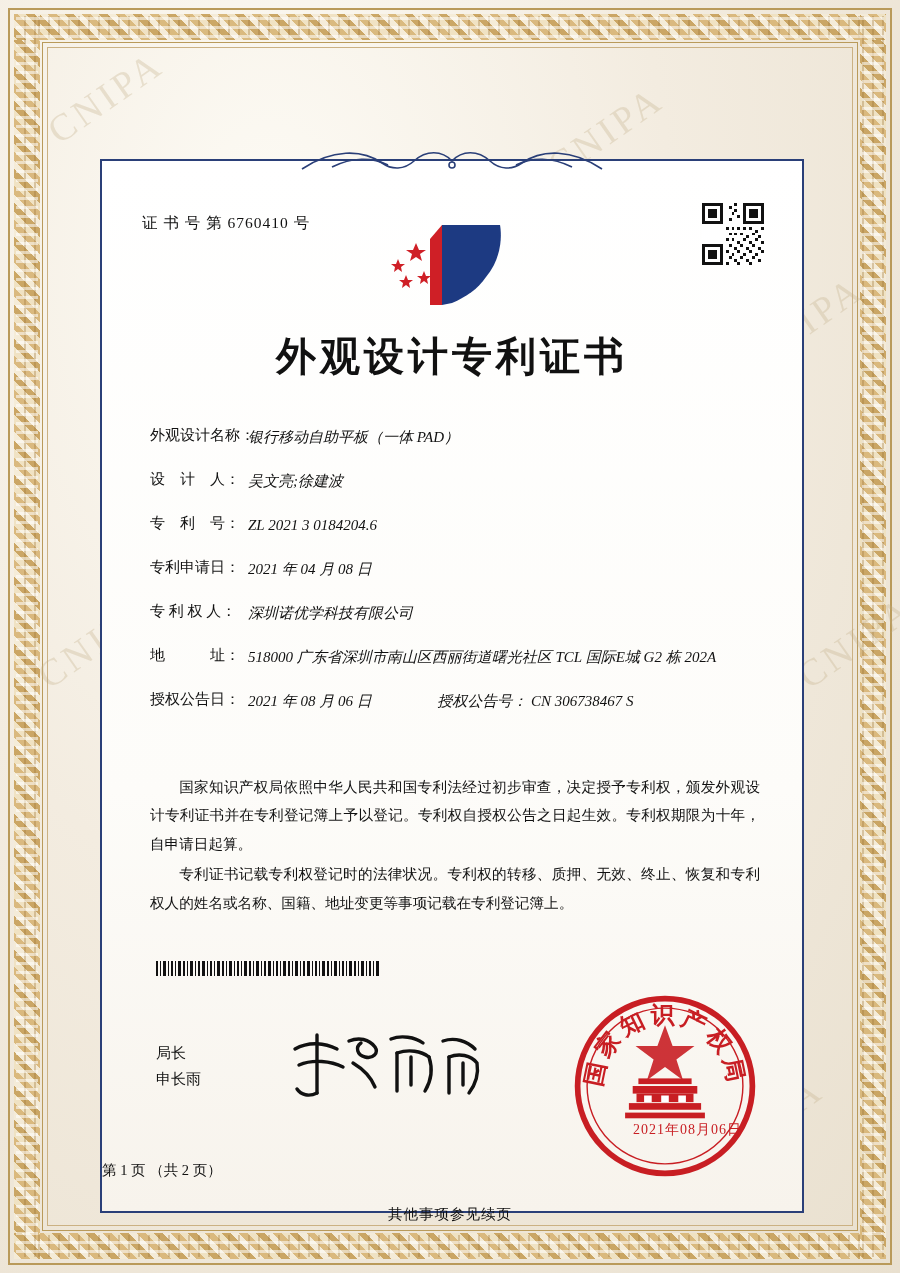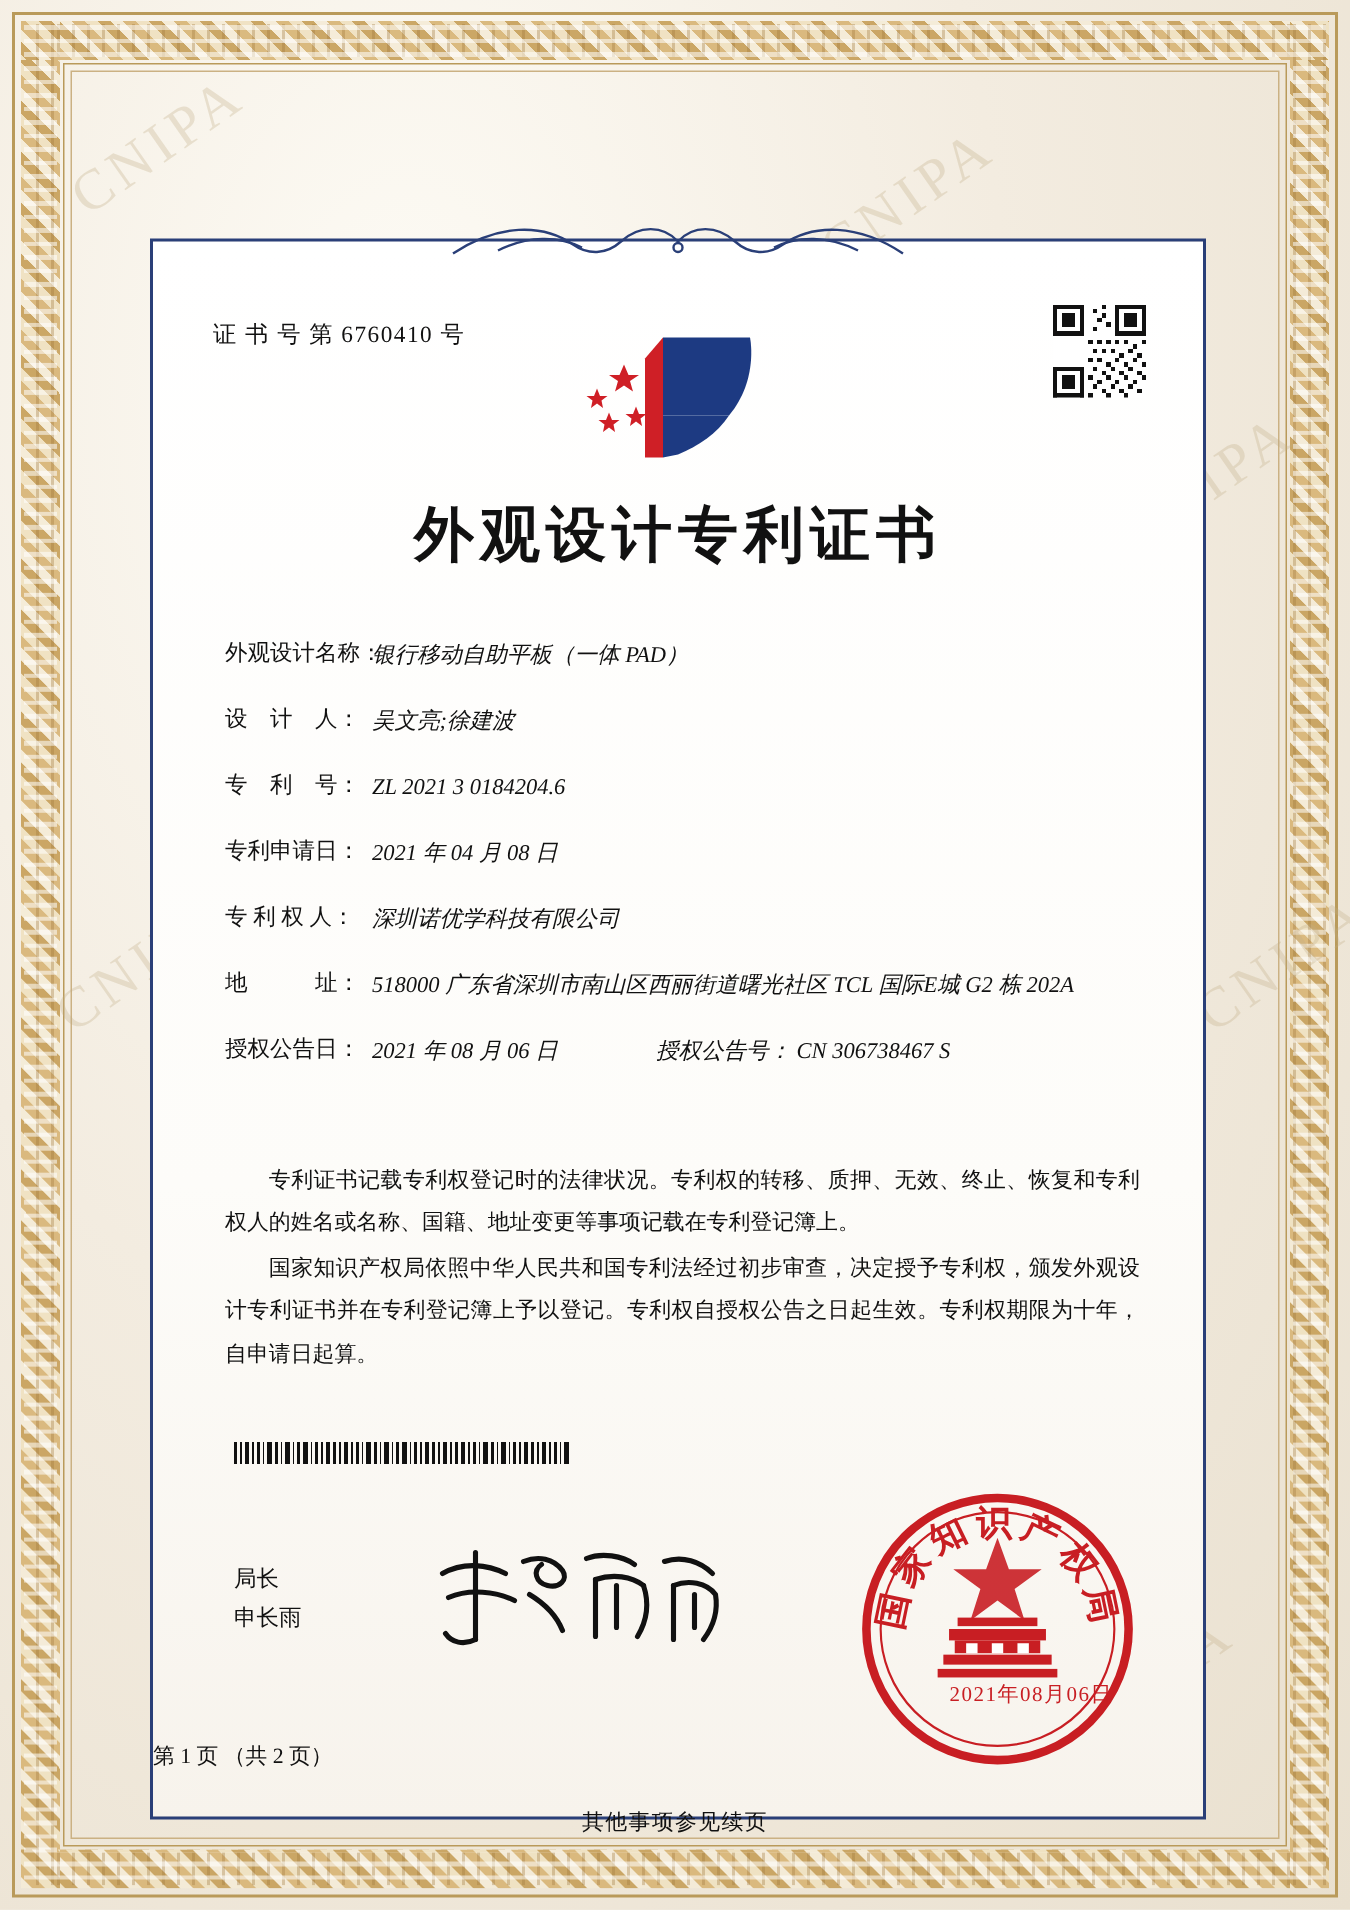--- a/index.html
+++ b/index.html
@@ -274,22 +274,22 @@
         <div class="val">
           <span>2021 年 08 月 06 日</span>
           <span class="pub-gap"></span>
           <span>授权公告号：</span>
           <span>CN 306738467 S</span>
         </div>
       </div>
     </div>
 
     <div class="paras">
+      <p>国家知识产权局依照中华人民共和国专利法经过初步审查，决定授予专利权，颁发外观设计专利证书并在专利登记簿上予以登记。专利权自授权公告之日起生效。专利权期限为十年，自申请日起算。</p>
       <p>专利证书记载专利权登记时的法律状况。专利权的转移、质押、无效、终止、恢复和专利权人的姓名或名称、国籍、地址变更等事项记载在专利登记簿上。</p>
-      <p>国家知识产权局依照中华人民共和国专利法经过初步审查，决定授予专利权，颁发外观设计专利证书并在专利登记簿上予以登记。专利权自授权公告之日起生效。专利权期限为十年，自申请日起算。</p>
     </div>
 
     <svg class="barcode" viewBox="0 0 225 15" shape-rendering="crispEdges">
       <g fill="#111">
         <rect x="0" y="0" width="2" height="15"></rect>
           <rect x="4" y="0" width="1" height="15"></rect>
         <rect x="7" y="0" width="3" height="15"></rect>
           <rect x="12" y="0" width="1" height="15"></rect>
         <rect x="15" y="0" width="2" height="15"></rect>
           <rect x="19" y="0" width="1" height="15"></rect>

